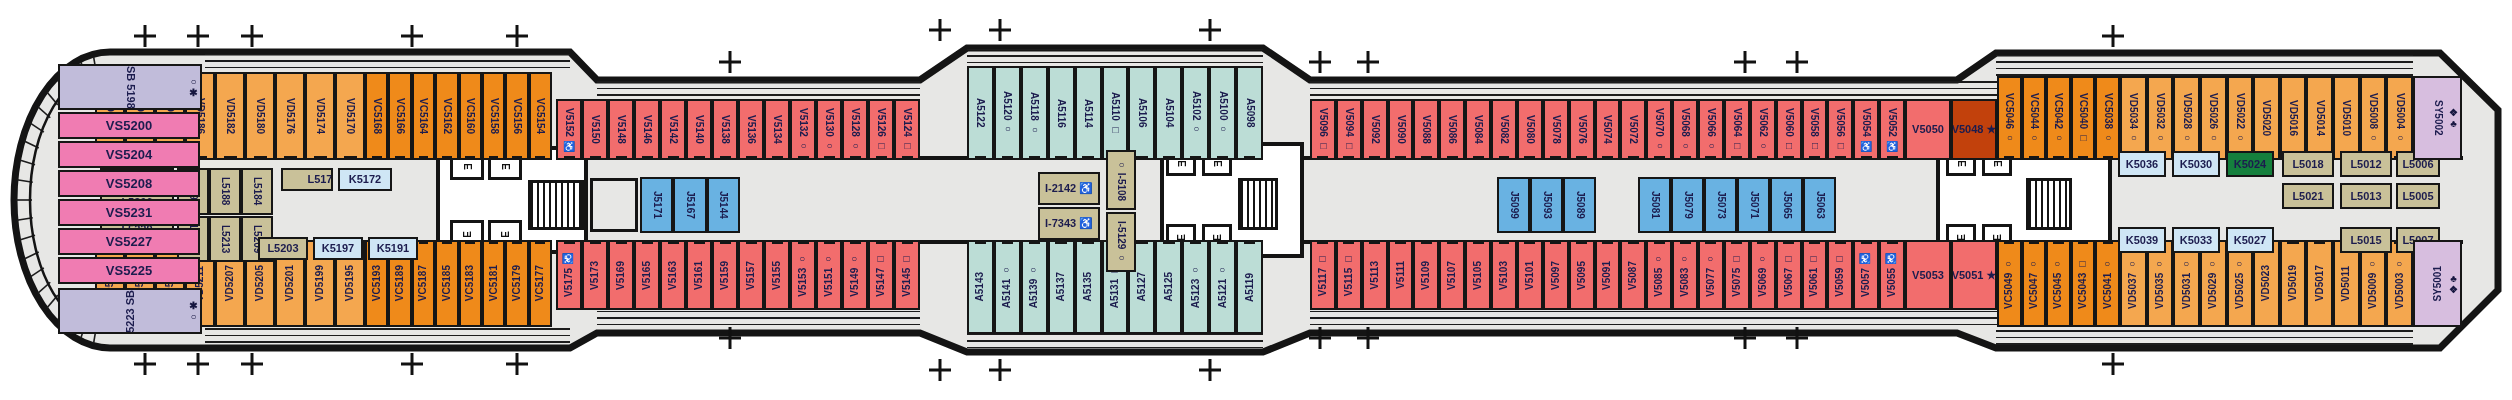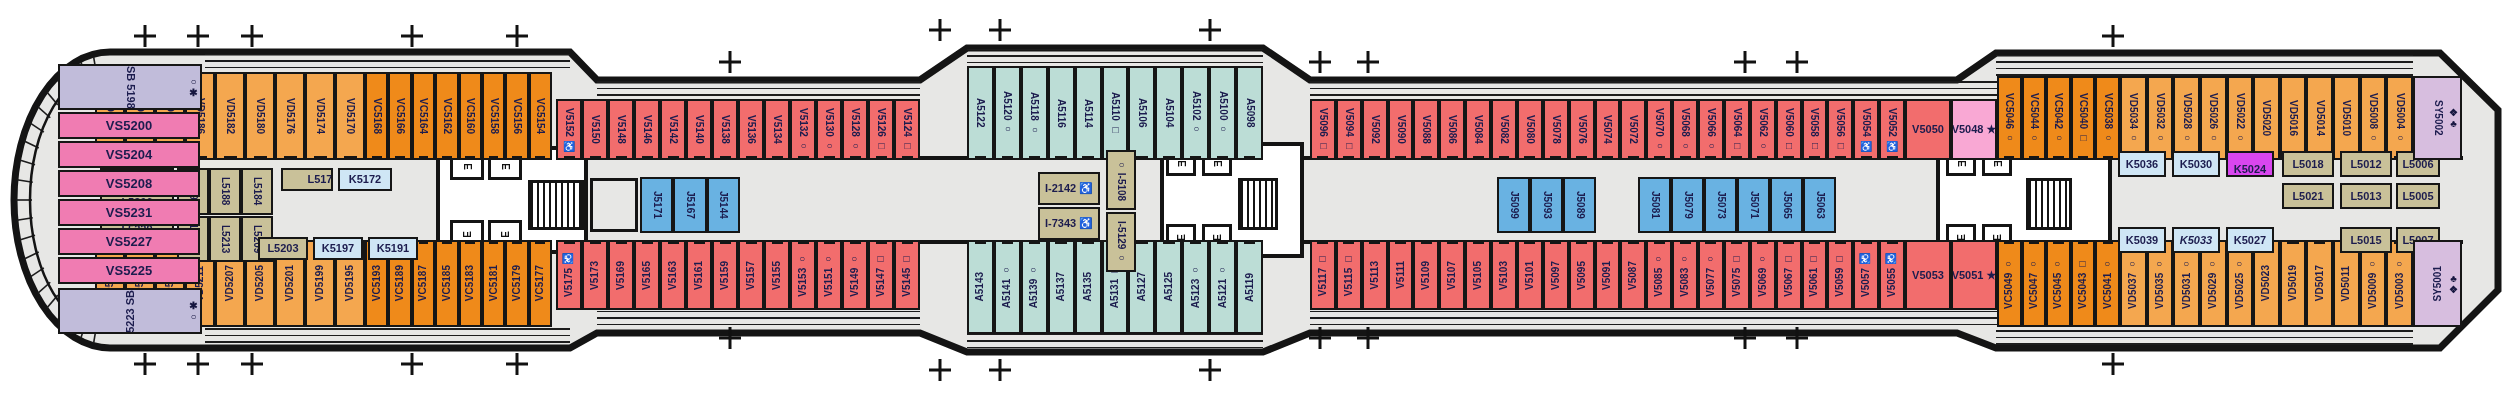--- a/index.html
+++ b/index.html
@@ -735,36 +735,36 @@
     </div>
     <div class="cab vd" style="left: 1106px; top: 150px; width: 30px; height: 60px; background: rgb(201, 193, 153);">
       <span class="lbl">○ I-5108</span>
     </div>
     <div class="cab vd" style="left: 1106px; top: 212px; width: 30px; height: 60px; background: rgb(201, 193, 153);">
       <span class="lbl">I-5129 ○</span>
     </div>
     <div class="cab hl med" style="left: 1905px; top: 99px; width: 46px; height: 61px; background: rgb(242, 109, 109);">
       <span class="lbl">V5050</span>
     </div>
-    <div class="cab hl med" style="left: 1951px; top: 99px; width: 46px; height: 61px; background: #f9a8d4;">
+    <div class="cab hl med" style="left: 1951px; top: 99px; width: 46px; height: 61px; background: #c2410c;">
       <span class="lbl">V5048 ★</span>
     </div>
     <div class="cab hl med" style="left: 1905px; top: 240px; width: 46px; height: 70px; background: rgb(242, 109, 109);">
       <span class="lbl">V5053</span>
     </div>
     <div class="cab hl med" style="left: 1951px; top: 240px; width: 46px; height: 70px; background: rgb(242, 109, 109);">
       <span class="lbl">V5051 ★</span>
     </div>
     <div class="cab hl med" style="left: 2118px; top: 151px; width: 48px; height: 26px; background: rgb(207, 230, 245);">
       <span class="lbl">K5036</span>
     </div>
     <div class="cab hl med" style="left: 2172px; top: 151px; width: 48px; height: 26px; background: rgb(207, 230, 245);">
       <span class="lbl">K5030</span>
     </div>
-    <div class="cab hl med" style="left: 2226px; top: 151px; width: 48px; height: 26px; background: #d946ef; align-items: flex-end;">
+    <div class="cab hl med" style="left: 2226px; top: 151px; width: 48px; height: 26px; background: #15803d;">
       <span class="lbl">K5024</span>
     </div>
     <div class="cab hl med" style="left: 2282px; top: 151px; width: 52px; height: 26px; background: rgb(201, 193, 153);">
       <span class="lbl">L5018</span>
     </div>
     <div class="cab hl med" style="left: 2340px; top: 151px; width: 52px; height: 26px; background: rgb(201, 193, 153);">
       <span class="lbl">L5012</span>
     </div>
     <div class="cab hl med" style="left: 2396px; top: 151px; width: 44px; height: 26px; background: rgb(201, 193, 153);">
       <span class="lbl">L5006</span>
@@ -774,21 +774,21 @@
     </div>
     <div class="cab hl med" style="left: 2340px; top: 183px; width: 52px; height: 26px; background: rgb(201, 193, 153);">
       <span class="lbl">L5013</span>
     </div>
     <div class="cab hl med" style="left: 2396px; top: 183px; width: 44px; height: 26px; background: rgb(201, 193, 153);">
       <span class="lbl">L5005</span>
     </div>
     <div class="cab hl med" style="left: 2118px; top: 227px; width: 48px; height: 26px; background: rgb(207, 230, 245);">
       <span class="lbl">K5039</span>
     </div>
-    <div class="cab hl med" style="left: 2172px; top: 227px; width: 48px; height: 26px; background: rgb(207, 230, 245); font-style: italic;">
+    <div class="cab hl med" style="left: 2172px; top: 227px; width: 48px; height: 26px; background: rgb(207, 230, 245);">
       <span class="lbl">K5033</span>
     </div>
     <div class="cab hl med" style="left: 2226px; top: 227px; width: 48px; height: 26px; background: rgb(207, 230, 245);">
       <span class="lbl">K5027</span>
     </div>
     <div class="cab hl med" style="left: 2340px; top: 227px; width: 52px; height: 26px; background: rgb(201, 193, 153);">
       <span class="lbl">L5015</span>
     </div>
     <div class="cab hl med" style="left: 2396px; top: 227px; width: 44px; height: 26px; background: rgb(201, 193, 153);">
       <span class="lbl">L5007</span>

